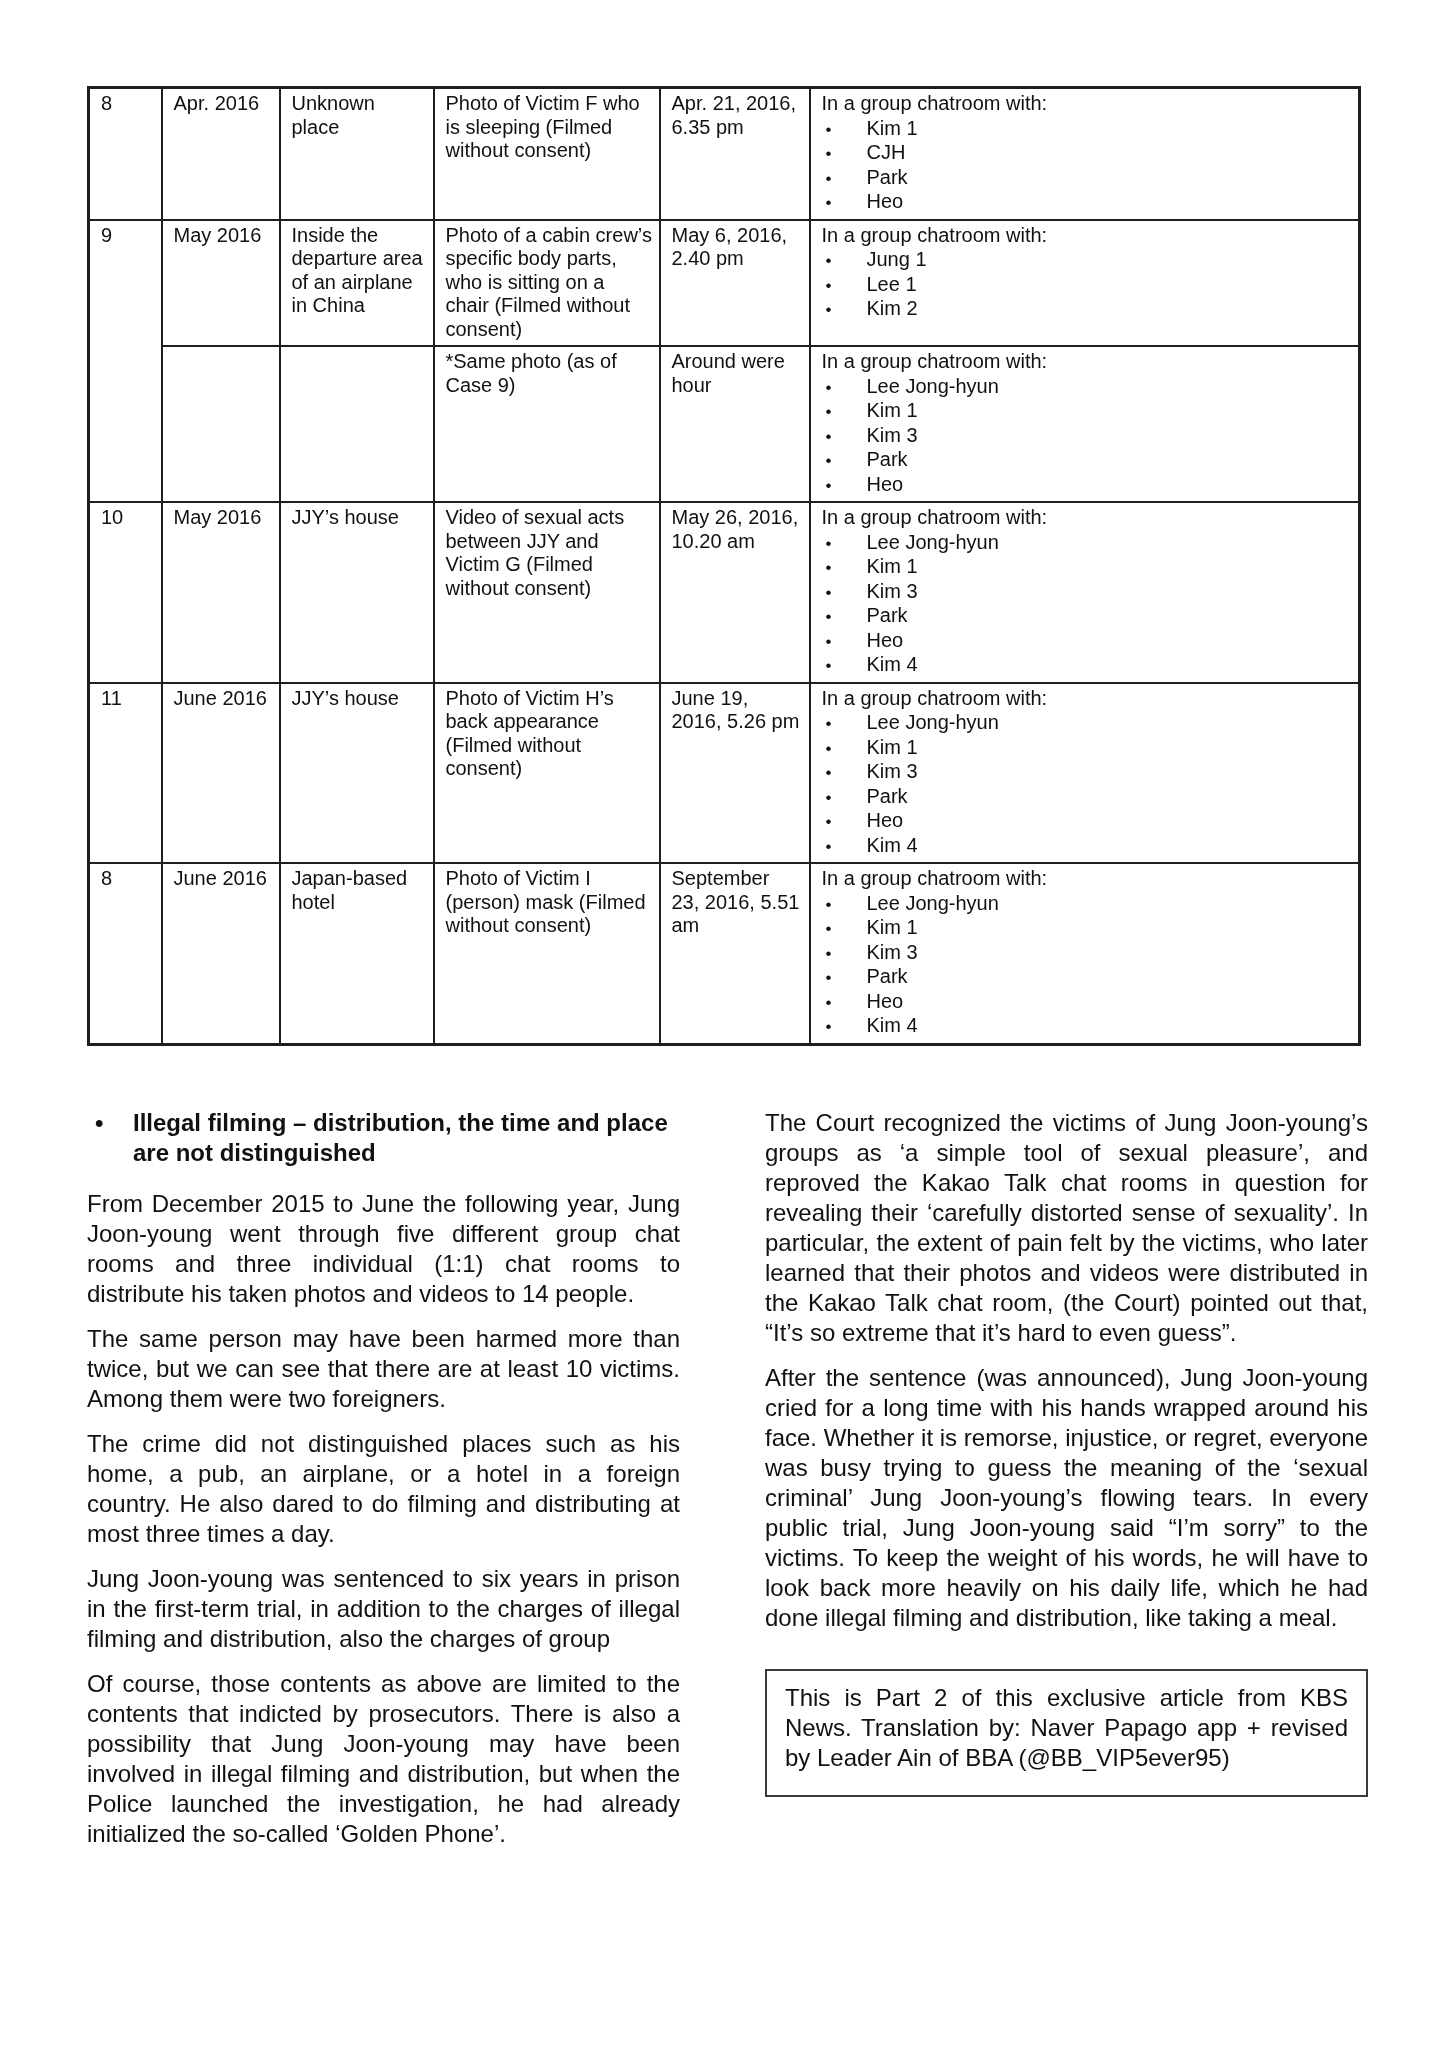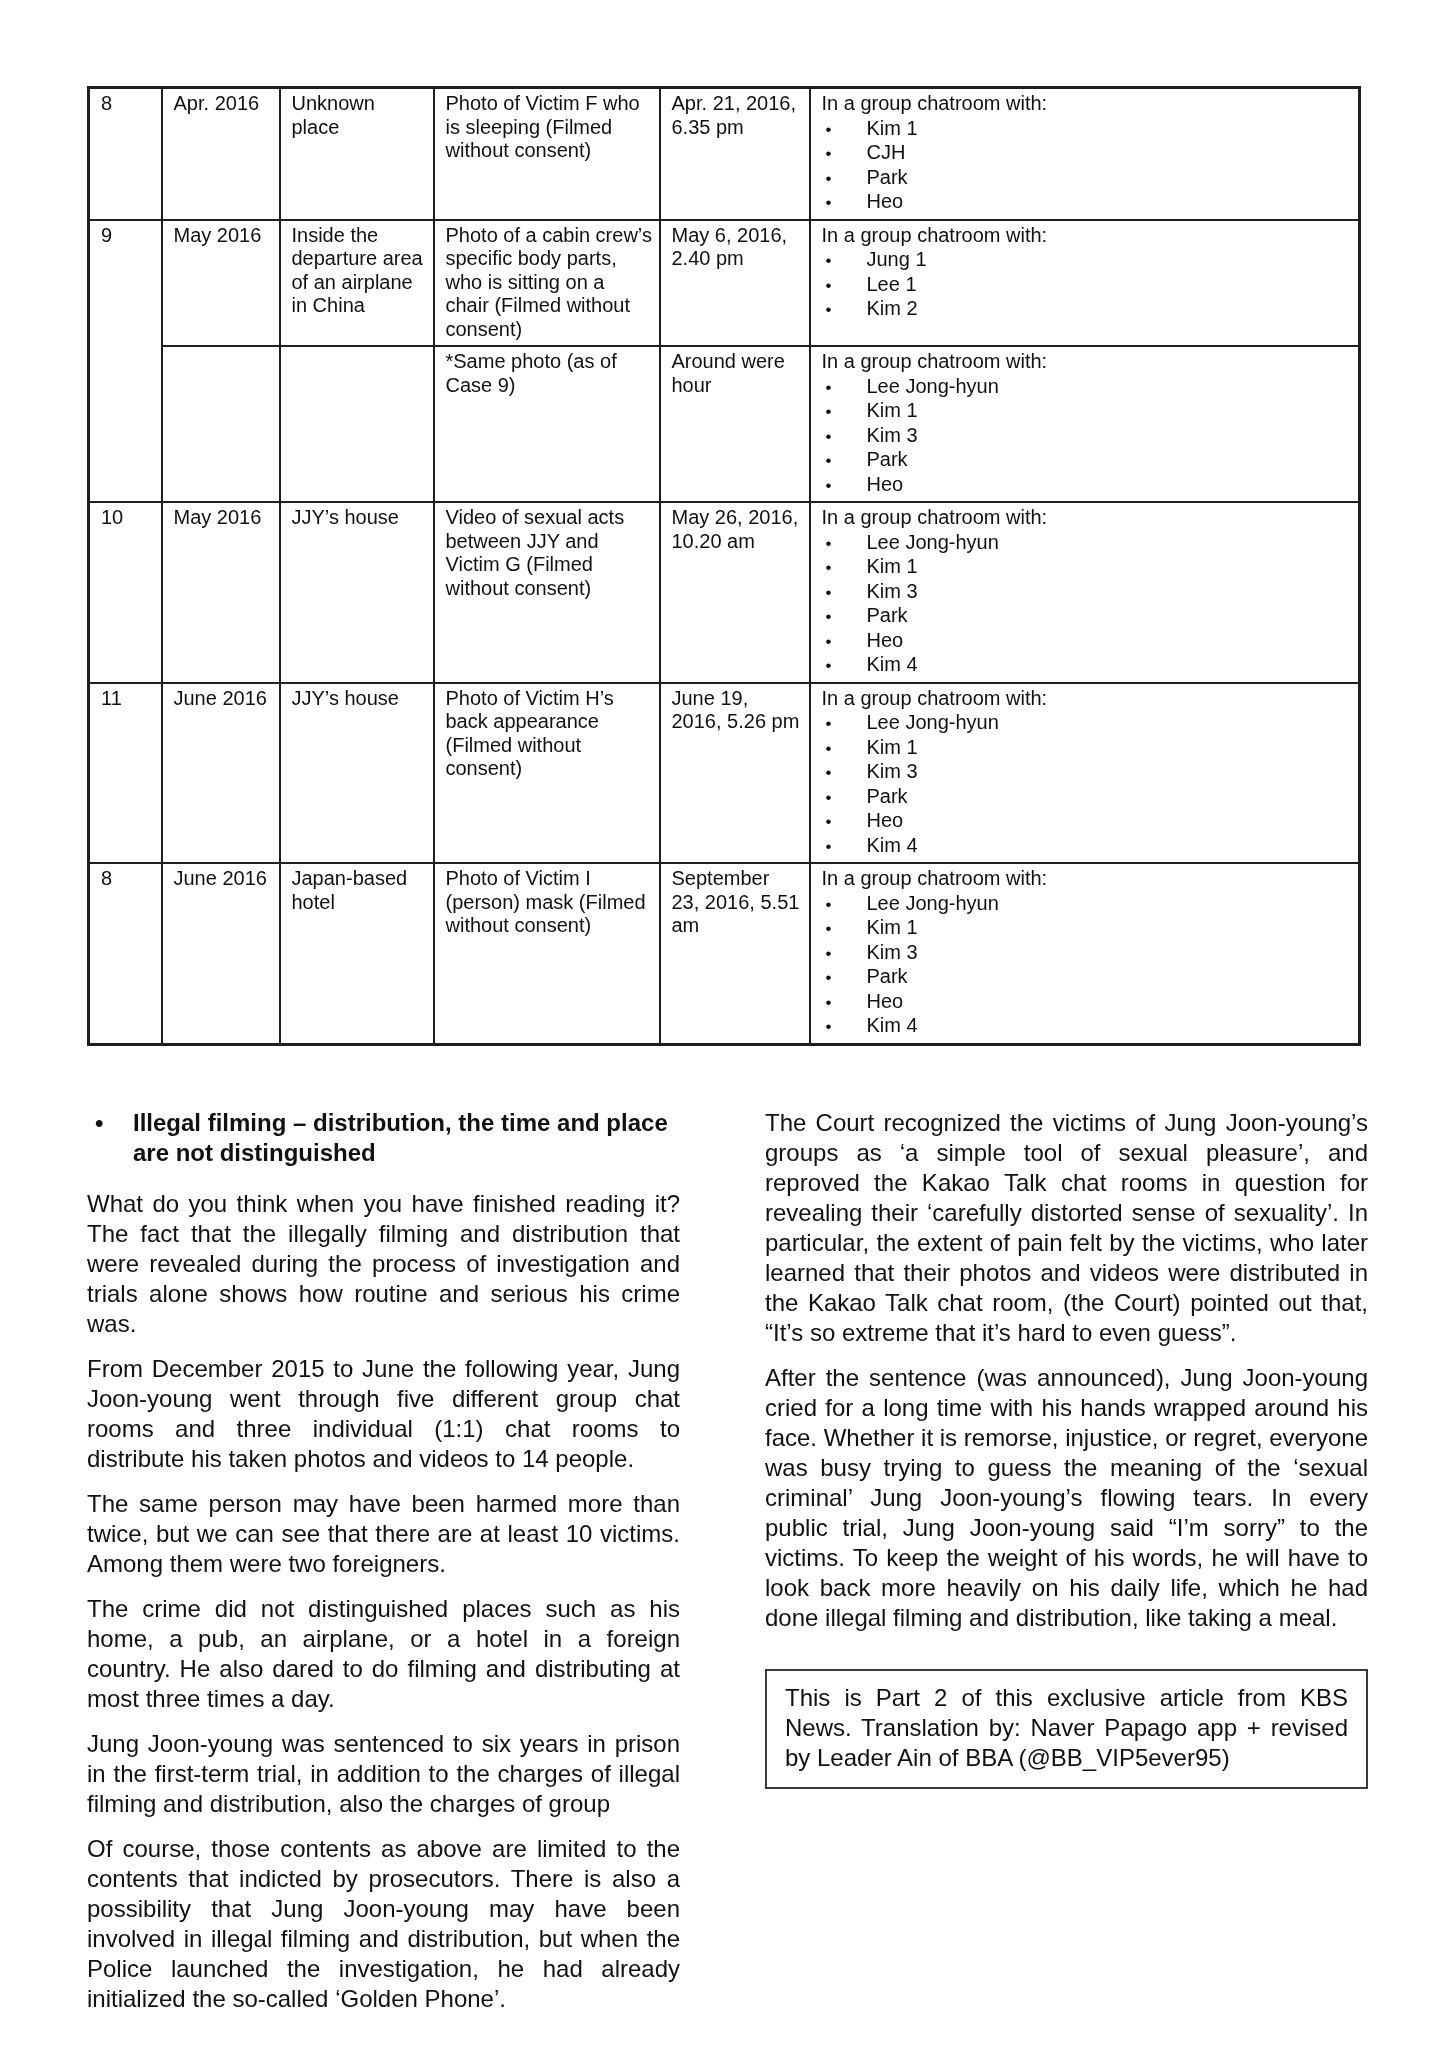--- a/index.html
+++ b/index.html
@@ -65,21 +65,21 @@
   .reporter-line { text-align: left; }
   a.email-link {
     color: #0b6fd3;
     text-decoration: underline;
     cursor: pointer;
   }
 
   .note-box {
     border: 2px solid #3a3a3a;
     margin-top: 36px;
-    padding: 12px 18px 14px 18px;
+    padding: 12px 18px 22px 18px;
     width: 100%;
   }
   .note-box p { text-align: justify; margin: 0; }
 </style>
 </head>
 <body>
 
 <div class="page">
 
   <table class="case-table">
@@ -274,21 +274,20 @@
       </tbody>
   </table>
 
   <div class="columns">
 
     <div class="col col-left">
       <div class="section-heading">
         <span class="h-bullet">•</span>
         <span>Illegal filming – distribution, the time and place are not distinguished</span>
       </div>
-      <p>What do you think when you have finished reading it? The fact that the illegally filming and distribution that were revealed during the process of investigation and trials alone shows how routine and serious his crime was.</p>
       <p>From December 2015 to June the following year, Jung Joon-young went through five different group chat rooms and three individual (1:1) chat rooms to distribute his taken photos and videos to 14 people.</p>
       <p>The same person may have been harmed more than twice, but we can see that there are at least 10 victims. Among them were two foreigners.</p>
       <p>The crime did not distinguished places such as his home, a pub, an airplane, or a hotel in a foreign country. He also dared to do filming and distributing at most three times a day.</p>
       <p>Jung Joon-young was sentenced to six years in prison in the first-term trial, in addition to the charges of illegal filming and distribution, also the charges of group</p>
       <p>Of course, those contents as above are limited to the contents that indicted by prosecutors. There is also a possibility that Jung Joon-young may have been involved in illegal filming and distribution, but when the Police launched the investigation, he had already initialized the so-called ‘Golden Phone’.</p>
     </div>
 
     <div class="col col-right">
       <p>The Court recognized the victims of Jung Joon-young’s groups as ‘a simple tool of sexual pleasure’, and reproved the Kakao Talk chat rooms in question for revealing their ‘carefully distorted sense of sexuality’. In particular, the extent of pain felt by the victims, who later learned that their photos and videos were distributed in the Kakao Talk chat room, (the Court) pointed out that, “It’s so extreme that it’s hard to even guess”.</p>
       <p>After the sentence (was announced), Jung Joon-young cried for a long time with his hands wrapped around his face. Whether it is remorse, injustice, or regret, everyone was busy trying to guess the meaning of the ‘sexual criminal’ Jung Joon-young’s flowing tears. In every public trial, Jung Joon-young said “I’m sorry” to the victims. To keep the weight of his words, he will have to look back more heavily on his daily life, which he had done illegal filming and distribution, like taking a meal.</p>

